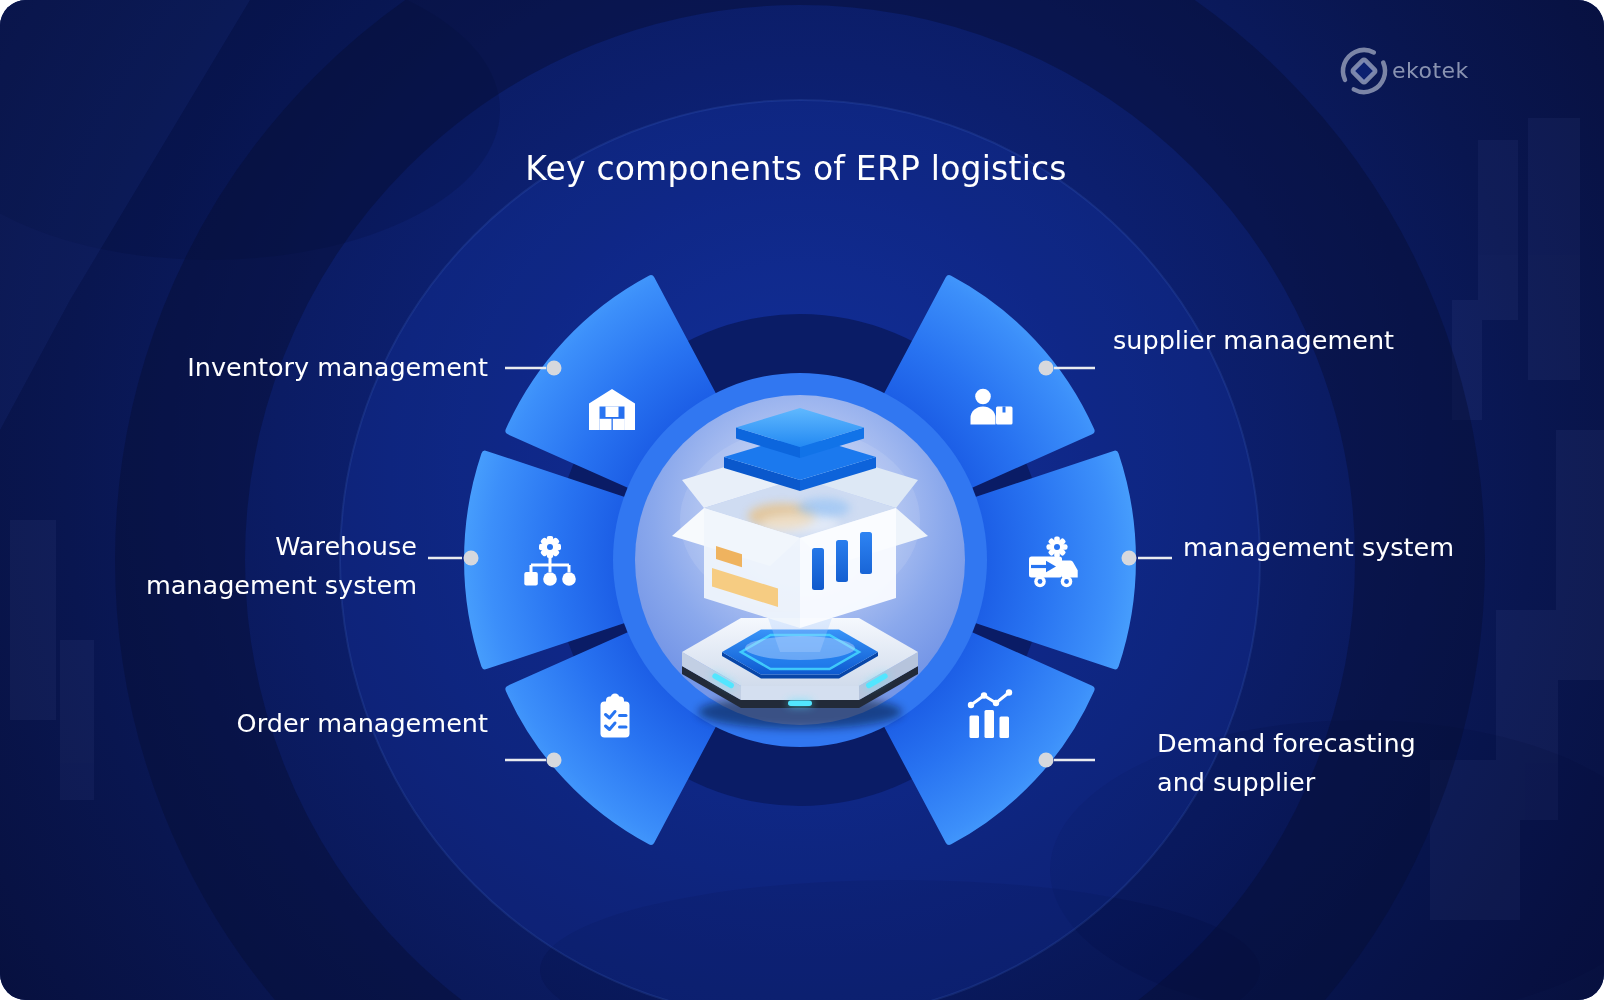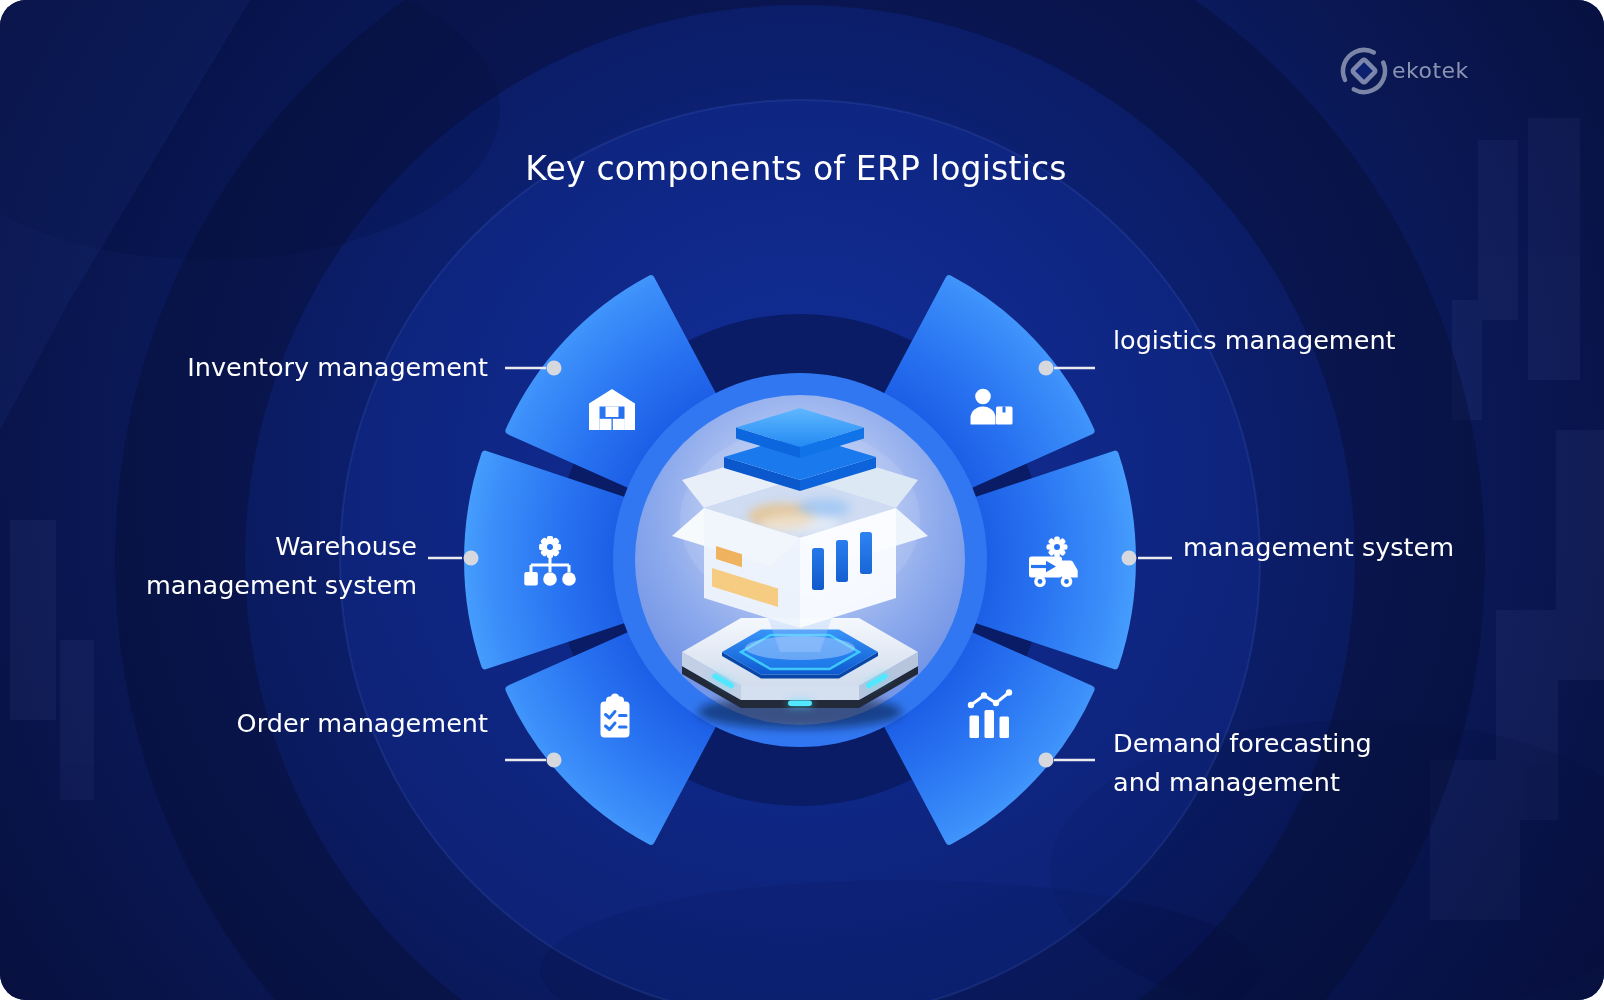--- a/index.html
+++ b/index.html
@@ -297,25 +297,25 @@
 <div class="label align-right" style="right:1187px;top:527px;">
   <span>Warehouse</span>
   <span>management system</span>
 </div>
 
 <div class="label align-right" style="right:1116px;top:704px;">
   <span>Order management</span>
 </div>
 
 <div class="label" style="left:1113px;top:321px;">
-  <span>logistics management</span>
+  <span>supplier management</span>
 </div>
 
 <div class="label" style="left:1183px;top:528px;">
   <span>management system</span>
 </div>
 
-<div class="label" style="left:1113px;top:724px;">
+<div class="label" style="left:1157px;top:724px;">
   <span>Demand forecasting</span>
-  <span>and management</span>
+  <span>and supplier</span>
 </div>
 
 </div>
 
 </body></html>

